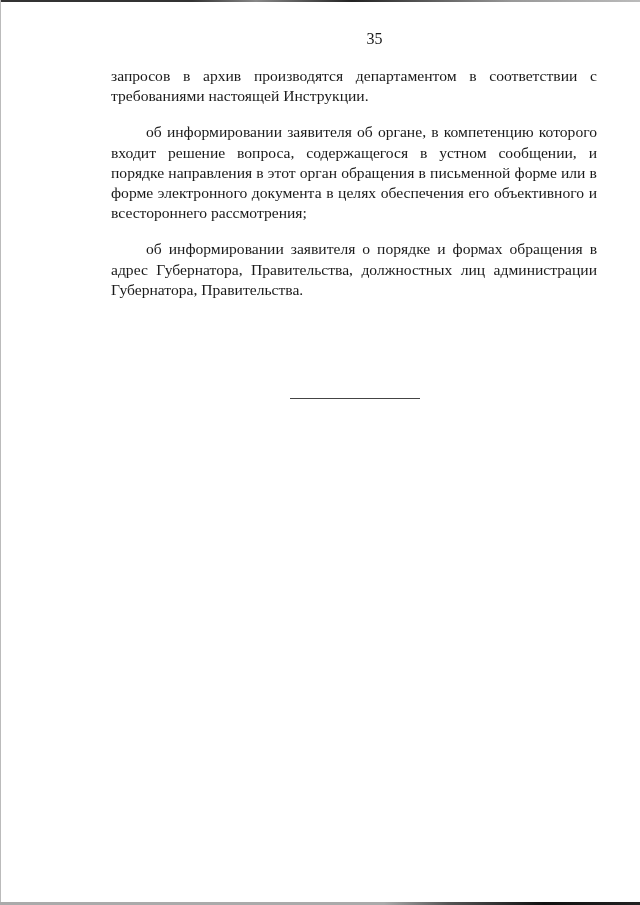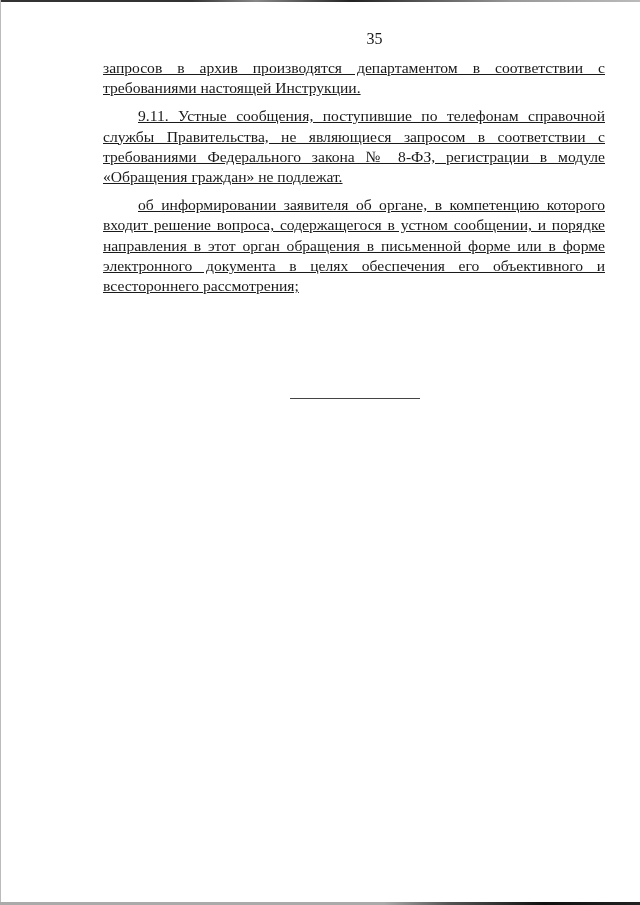--- a/index.html
+++ b/index.html
@@ -5,33 +5,33 @@
     html, body { margin: 0; padding: 0; }
     body {
       width: 640px; height: 905px; background: #ffffff; position: relative; overflow: hidden;
       font-family: "Liberation Serif", "DejaVu Serif", serif; color: #1a1a1a;
     }
     .top-edge { position: absolute; left: 0; top: 0; width: 640px; height: 2px; background: linear-gradient(90deg,#333 0,#333 30%,#888 40%,#222 55%,#999 80%,#bbb 100%); }
     .bottom-edge { position: absolute; left: 0; bottom: 0; width: 640px; height: 3px; background: linear-gradient(90deg,#aaa 0,#aaa 60%,#555 70%,#111 85%,#222 100%); }
     .left-edge { position: absolute; left: 0; top: 0; width: 1px; height: 905px; background: #bbb; }
     .page-number { position: absolute; top: 30px; left: 0; width: 640px; text-align: center; font-size: 16px; padding-left: 109px; box-sizing: border-box; }
     .body-text { position: absolute; left: 95px; top: 50px; width: 518px; font-size: 15.6px; line-height: 20.2px; }
-    .p { margin: 8px; text-align: justify; text-align-last: left; text-decoration: underline; }
+    .p { margin: 16px; text-align: justify; text-align-last: left; }
     .indent { text-indent: 35px; }
     .rule { position: absolute; left: 290px; top: 398px; width: 130px; height: 1px; background: #444; }
   </style>
 </head>
 <body>
 
 <div class="top-edge"></div>
 <div class="left-edge"></div>
 
 <div class="page-number">35</div>
 
 <div class="body-text">
   <p class="p">запросов в архив производятся департаментом в соответствии с требованиями настоящей Инструкции.</p>
-  <p class="p indent">9.11. Устные сообщения, поступившие по телефонам справочной службы Правительства, не являющиеся запросом в соответствии с требованиями Федерального закона № 8-ФЗ, регистрации в модуле «Обращения граждан» не подлежат.</p>
   <p class="p indent">об информировании заявителя об органе, в компетенцию которого входит решение вопроса, содержащегося в устном сообщении, и порядке направления в этот орган обращения в письменной форме или в форме электронного документа в целях обеспечения его объективного и всестороннего рассмотрения;</p>
+  <p class="p indent">об информировании заявителя о порядке и формах обращения в адрес Губернатора, Правительства, должностных лиц администрации Губернатора, Правительства.</p>
 </div>
 
 <div class="rule"></div>
 
 <div class="bottom-edge"></div>
 
 </body></html>

